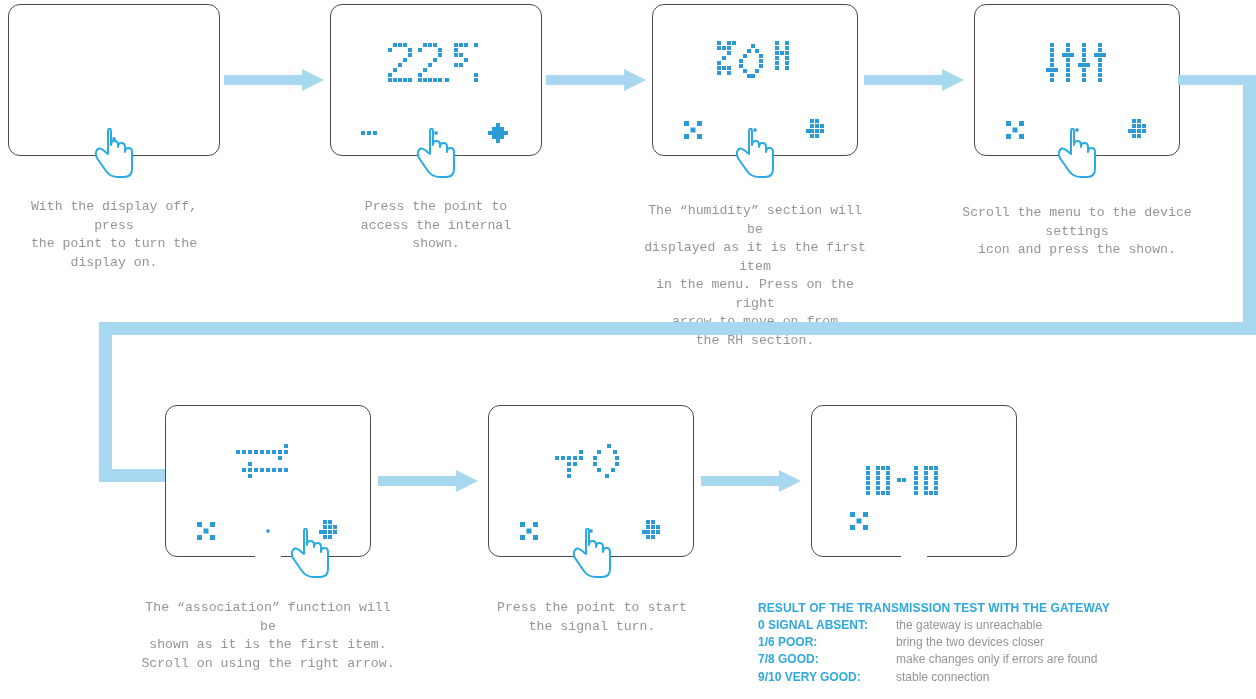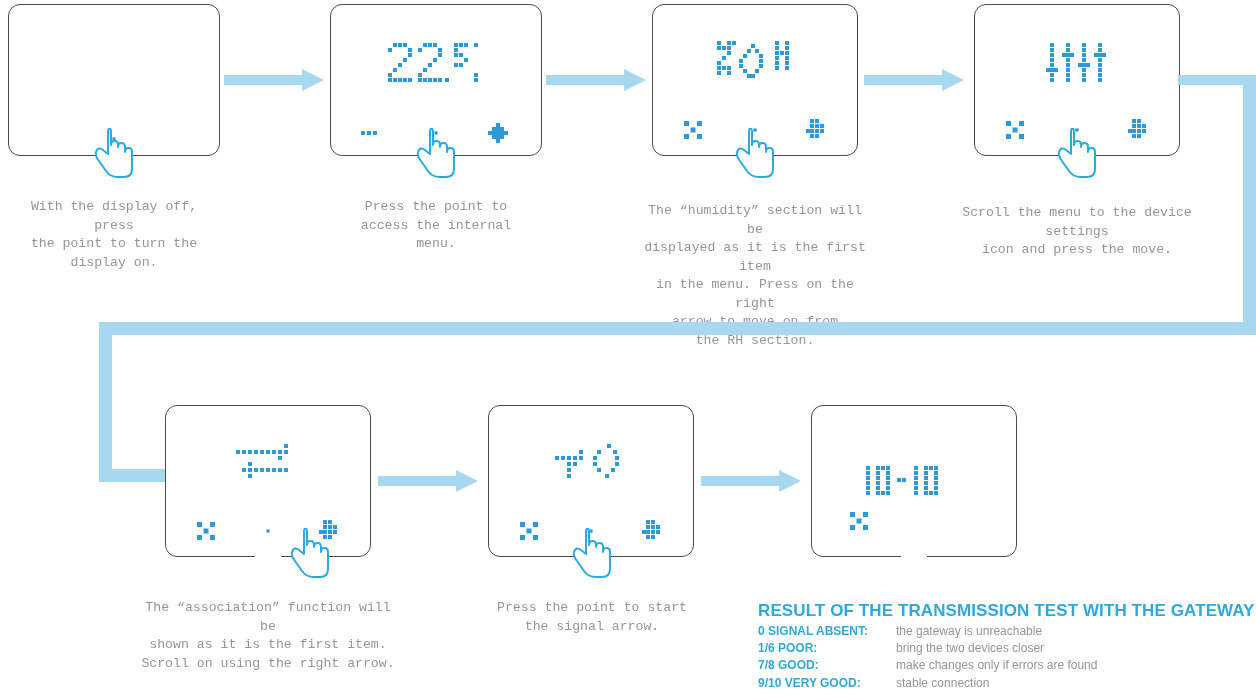--- a/index.html
+++ b/index.html
@@ -92,21 +92,21 @@
     position: absolute;
   }
 
   
   .legend {
     position: absolute;
     font-family: "Liberation Sans", sans-serif;
   }
   .legend-title {
     color: #2fa8dd;
-    font-size: 17px;
+    font-size: 12px;
     font-weight: bold;
     letter-spacing: 0.1px;
     white-space: nowrap;
     margin-bottom: 2px;
   }
   .legend-row {
     display: flex;
     font-size: 12px;
     line-height: 17.2px;
     white-space: nowrap;
@@ -260,21 +260,21 @@
     </div>
   </div>
   <div class="finger" style="left:414px; top:128px;">
     <svg width="48" height="52" viewBox="0 0 48 52">
       <path d="M16 4 L16 26 L11 22 Q6 18 4 24 Q3 28 7 33 L14 43 Q18 49 26 49 L32 49 Q40 49 40 41 L40 24 Q40 20 36.5 20 Q33 20 33 24 L33 19 Q33 15 29.5 15 Q26 15 26 19 L26 17 Q26 13 22.5 13 Q19 13 19 17 L19 4 Q19 0.5 17.5 0.5 Q16 0.5 16 4 Z" fill="#ffffff" stroke="#29abe2" stroke-width="2" stroke-linejoin="round"></path>
     </svg>
   </div>
   <div class="caption" style="left:330px; top:198px; width:212px;">
     <div>Press the point to</div>
     <div>access the internal</div>
-    <div>menu.</div>
+    <div>shown.</div>
   </div>
 
   <div class="arrow" style="left:546px; top:68px;">
     <svg width="100" height="24" viewBox="0 0 100 24">
       <path d="M0 7 L78 7 L78 1 L100 12 L78 23 L78 17 L0 17 Z" fill="#a8d8ef"></path>
     </svg>
   </div>
 
   <div class="device" style="left:652px; top:4px; width:206px; height:152px;">
     <div class="notch"></div>
@@ -478,21 +478,21 @@
       </div>
     </div>
   </div>
   <div class="finger" style="left:1055px; top:128px;">
     <svg width="48" height="52" viewBox="0 0 48 52">
       <path d="M16 4 L16 26 L11 22 Q6 18 4 24 Q3 28 7 33 L14 43 Q18 49 26 49 L32 49 Q40 49 40 41 L40 24 Q40 20 36.5 20 Q33 20 33 24 L33 19 Q33 15 29.5 15 Q26 15 26 19 L26 17 Q26 13 22.5 13 Q19 13 19 17 L19 4 Q19 0.5 17.5 0.5 Q16 0.5 16 4 Z" fill="#ffffff" stroke="#29abe2" stroke-width="2" stroke-linejoin="round"></path>
     </svg>
   </div>
   <div class="caption" style="left:938px; top:204px; width:278px;">
     <div>Scroll the menu to the device settings</div>
-    <div>icon and press the move.</div>
+    <div>icon and press the shown.</div>
   </div>
 
   <div class="elbow" style="left:1178px; top:68px;">
     <svg width="78" height="26" viewBox="0 0 78 26">
       <rect x="0" y="7" width="78" height="10" fill="#a8d8ef"></rect>
     </svg>
   </div>
   <div class="elbow" style="left:1243px; top:75px; width:13px; height:260px; background:#a8d8ef;"></div>
   <div class="elbow" style="left:99px; top:322px; width:1157px; height:13px; background:#a8d8ef;"></div>
   <div class="elbow" style="left:99px; top:322px; width:13px; height:160px; background:#a8d8ef;"></div>
@@ -655,21 +655,21 @@
       </div>
     </div>
   </div>
   <div class="finger" style="left:570px; top:528px;">
     <svg width="48" height="52" viewBox="0 0 48 52">
       <path d="M16 4 L16 26 L11 22 Q6 18 4 24 Q3 28 7 33 L14 43 Q18 49 26 49 L32 49 Q40 49 40 41 L40 24 Q40 20 36.5 20 Q33 20 33 24 L33 19 Q33 15 29.5 15 Q26 15 26 19 L26 17 Q26 13 22.5 13 Q19 13 19 17 L19 4 Q19 0.5 17.5 0.5 Q16 0.5 16 4 Z" fill="#ffffff" stroke="#29abe2" stroke-width="2" stroke-linejoin="round"></path>
     </svg>
   </div>
   <div class="caption" style="left:478px; top:599px; width:228px;">
     <div>Press the point to start</div>
-    <div>the signal arrow.</div>
+    <div>the signal turn.</div>
   </div>
 
   <div class="arrow" style="left:701px; top:469px;">
     <svg width="100" height="24" viewBox="0 0 100 24">
       <path d="M0 7 L78 7 L78 1 L100 12 L78 23 L78 17 L0 17 Z" fill="#a8d8ef"></path>
     </svg>
   </div>
 
   <div class="device" style="left:811px; top:405px; width:206px; height:152px;">
     <div class="notch"></div>

